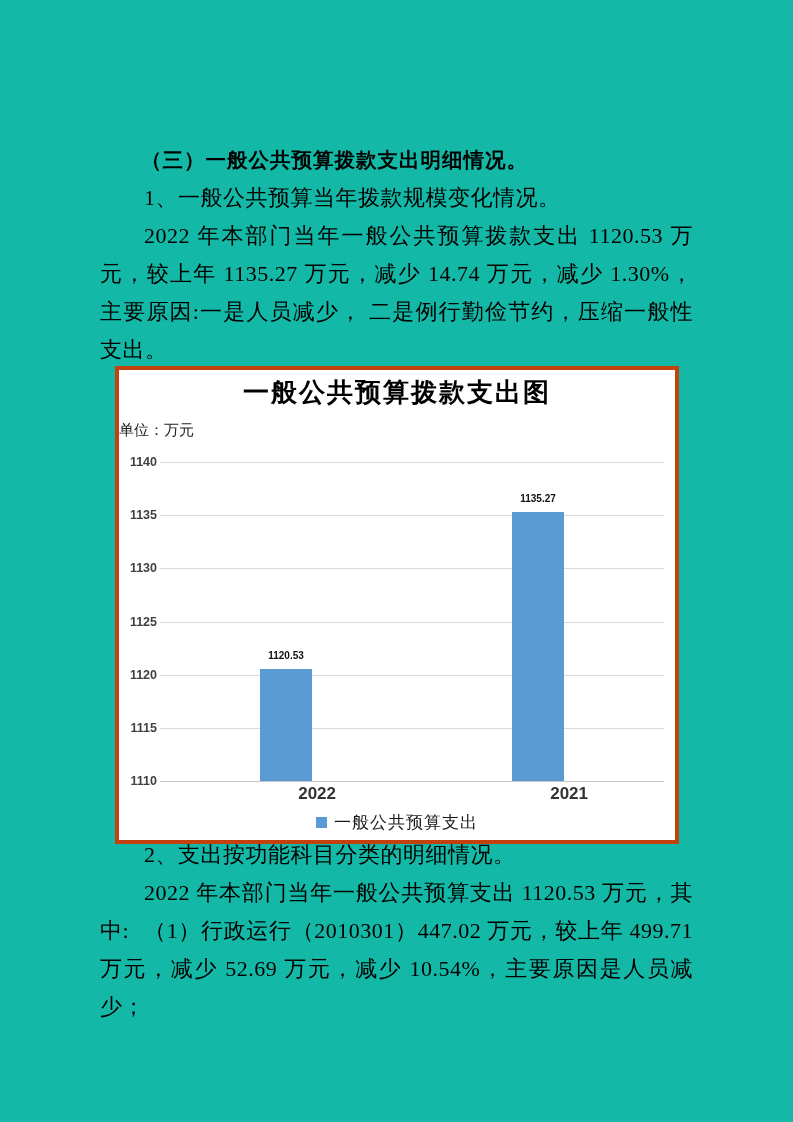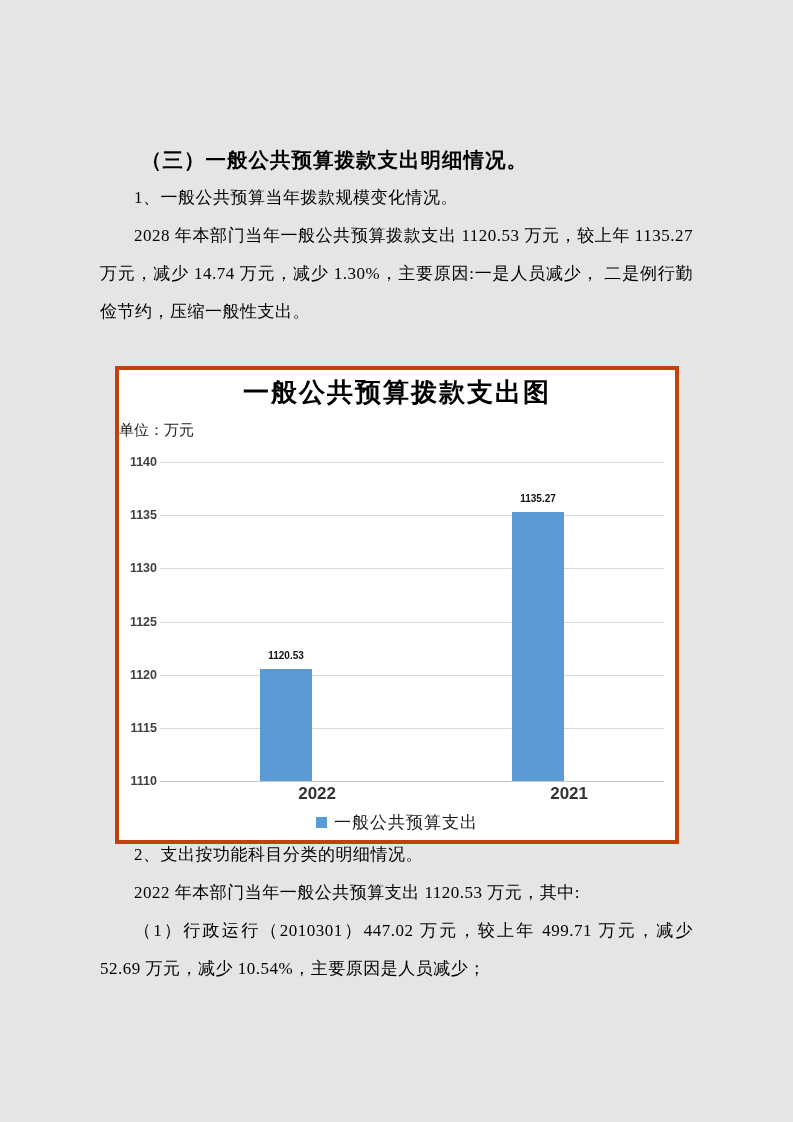--- a/index.html
+++ b/index.html
@@ -1,29 +1,29 @@
 <!DOCTYPE html>
 <html><head>
 <meta charset="utf-8">
 <style>
   html, body { margin: 0; padding: 0; background: #fff; }
   .page {
     position: relative;
     width: 793px;
     height: 1122px;
-    background: #e5e5e5;
+    background: #14b8a6;
     font-family: "Liberation Serif", "DejaVu Serif", serif;
     color: #000;
     overflow: hidden;
   }
   .textblock {
     position: absolute;
     left: 100px;
     width: 593px;
-    font-size: 17px;
+    font-size: 22px;
     line-height: 38px;
     text-align: justify;
     letter-spacing: 0.5px;
     margin: 0;
   }
   .indent { text-indent: 2em; }
   .heading {
     font-weight: bold;
     font-size: 20.5px;
     letter-spacing: 1px;
@@ -136,21 +136,21 @@
 </style>
 </head>
 <body>
 
 <div class="page">
 
   <p class="textblock heading indent" style="top:141px;">（三）一般公共预算拨款支出明细情况。</p>
 
   <p class="textblock indent" style="top:179px;">1、一般公共预算当年拨款规模变化情况。</p>
 
-  <p class="textblock indent" style="top:217px;">2028 年本部门当年一般公共预算拨款支出 1120.53 万元，较上年 1135.27 万元，减少 14.74 万元，减少 1.30%，主要原因:一是人员减少， 二是例行勤俭节约，压缩一般性支出。</p>
+  <p class="textblock indent" style="top:217px;">2022 年本部门当年一般公共预算拨款支出 1120.53 万元，较上年 1135.27 万元，减少 14.74 万元，减少 1.30%，主要原因:一是人员减少， 二是例行勤俭节约，压缩一般性支出。</p>
 
   <figure class="chart-box">
     <div class="chart-title">一般公共预算拨款支出图</div>
     <div class="chart-subtitle">单位：万元</div>
 
     <div class="y-axis" id="yAxis">
         <div class="ylab" style="top: -7px;">1140</div>
         <div class="ylab" style="top: 46.1667px;">1135</div>
         <div class="ylab" style="top: 99.3333px;">1130</div>
         <div class="ylab" style="top: 152.5px;">1125</div>

